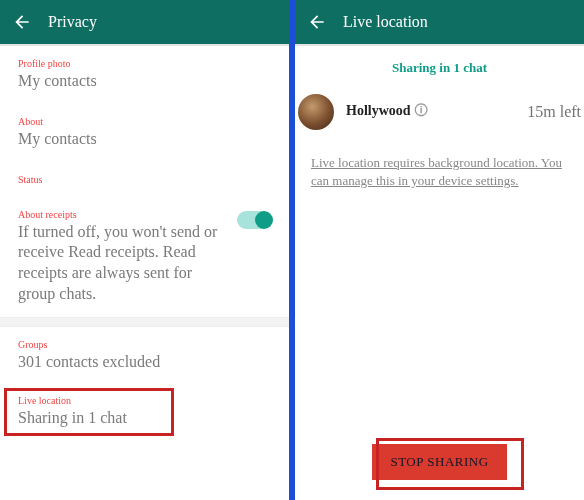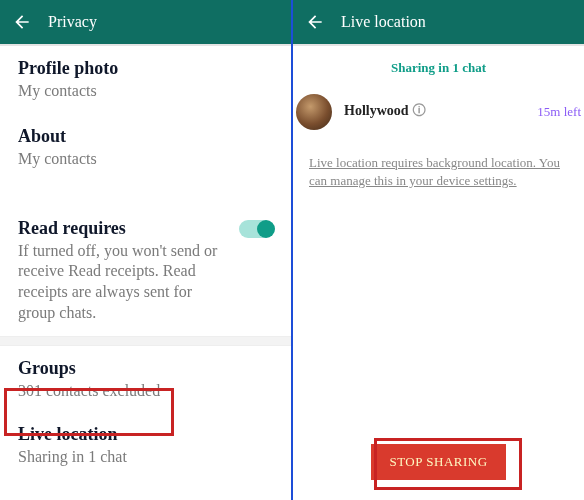--- a/index.html
+++ b/index.html
@@ -7,41 +7,41 @@
     font-family: "Comic Sans MS", "Segoe Script", cursive;
     background: #fff;
     width: 584px;
     height: 500px;
     overflow: hidden;
     font-size: 14px;
     color: #222;
   }
   .container { display: flex; width: 100%; height: 100%; }
   .panel { flex: 1; display: flex; flex-direction: column; background: #fff; position: relative; }
-  .panel.left { border-right: 2px solid #1d4ed8; }
+  .panel.left { border-right: 6px solid #1d4ed8; }
   .header {
     background: #0f6e62;
     color: #fff;
     height: 44px;
     display: flex;
     align-items: center;
     padding: 0 12px;
     gap: 16px;
   }
   .header .title { font-size: 16px; font-weight: 400; }
   .back-arrow { width: 20px; height: 20px; cursor: pointer; }
   .back-arrow svg { fill: #fff; }
   .divider-line { height: 2px; background: #e4e4e4; }
   .section {
     padding: 12px 18px;
   }
   .section .title {
-    font-size: 18px;
-    color: #0f172a;
-    font-weight: 700;
+    font-size: 10px;
+    color: #ef4444;
+    font-weight: 400;
   }
   .section .sub {
     font-size: 16px;
     color: #7a7a7a;
     margin-top: 2px;
     line-height: 1.3;
   }
   .big-divider { height: 10px; background: #f3f3f3; border-top: 1px solid #eee; border-bottom: 1px solid #eee; }
   .read-row { display: flex; align-items: flex-start; justify-content: space-between; }
   .read-text { flex: 1; padding-right: 10px; }
@@ -80,38 +80,38 @@
     gap: 12px;
   }
   .avatar {
     width: 36px; height: 36px; border-radius: 50%;
     background: radial-gradient(circle at 40% 35%, #c49a6c 0%, #7a4e2e 55%, #3e2918 100%);
     position: relative;
     flex-shrink: 0;
   }
   .chat-name { font-size: 14px; font-weight: 700; flex: 1; }
   .chat-name .muted { color: #999; font-weight: 400; }
-  .time-left { color: #8b5cf6; font-size: 13px; }
+  .time-left { color: #737373; font-size: 16px; }
   .info-text {
     color: #888;
     font-size: 13px;
     padding: 16px;
     line-height: 1.4;
     text-decoration: underline;
   }
   .stop-btn-wrap {
     position: absolute;
     bottom: 20px;
     left: 0; right: 0;
     display: flex;
     justify-content: center;
   }
   .stop-btn {
     background: #d93a2d;
-    color: #fef9c3;
+    color: #0f172a;
     padding: 10px 18px;
     font-size: 13px;
     letter-spacing: 0.5px;
     cursor: pointer;
     font-family: inherit;
     border: none;
   }
 </style>
 </head>
 <body>
@@ -133,25 +133,26 @@
       <div class="title">Profile photo</div>
       <div class="sub">My contacts</div>
     </div>
 
     <div class="section">
       <div class="title">About</div>
       <div class="sub">My contacts</div>
     </div>
 
     <div class="section">
+      <div class="title">Status</div>
     </div>
 
     <div class="section read-row">
       <div class="read-text">
-        <div class="title">Read requires</div>
+        <div class="title">About receipts</div>
         <div class="sub">If turned off, you won't send or receive Read receipts. Read receipts are always sent for group chats.</div>
       </div>
       <div class="toggle"></div>
     </div>
 
     <div class="big-divider"></div>
 
     <div class="section">
       <div class="title">Groups</div>
       <div class="sub">301 contacts excluded</div>

